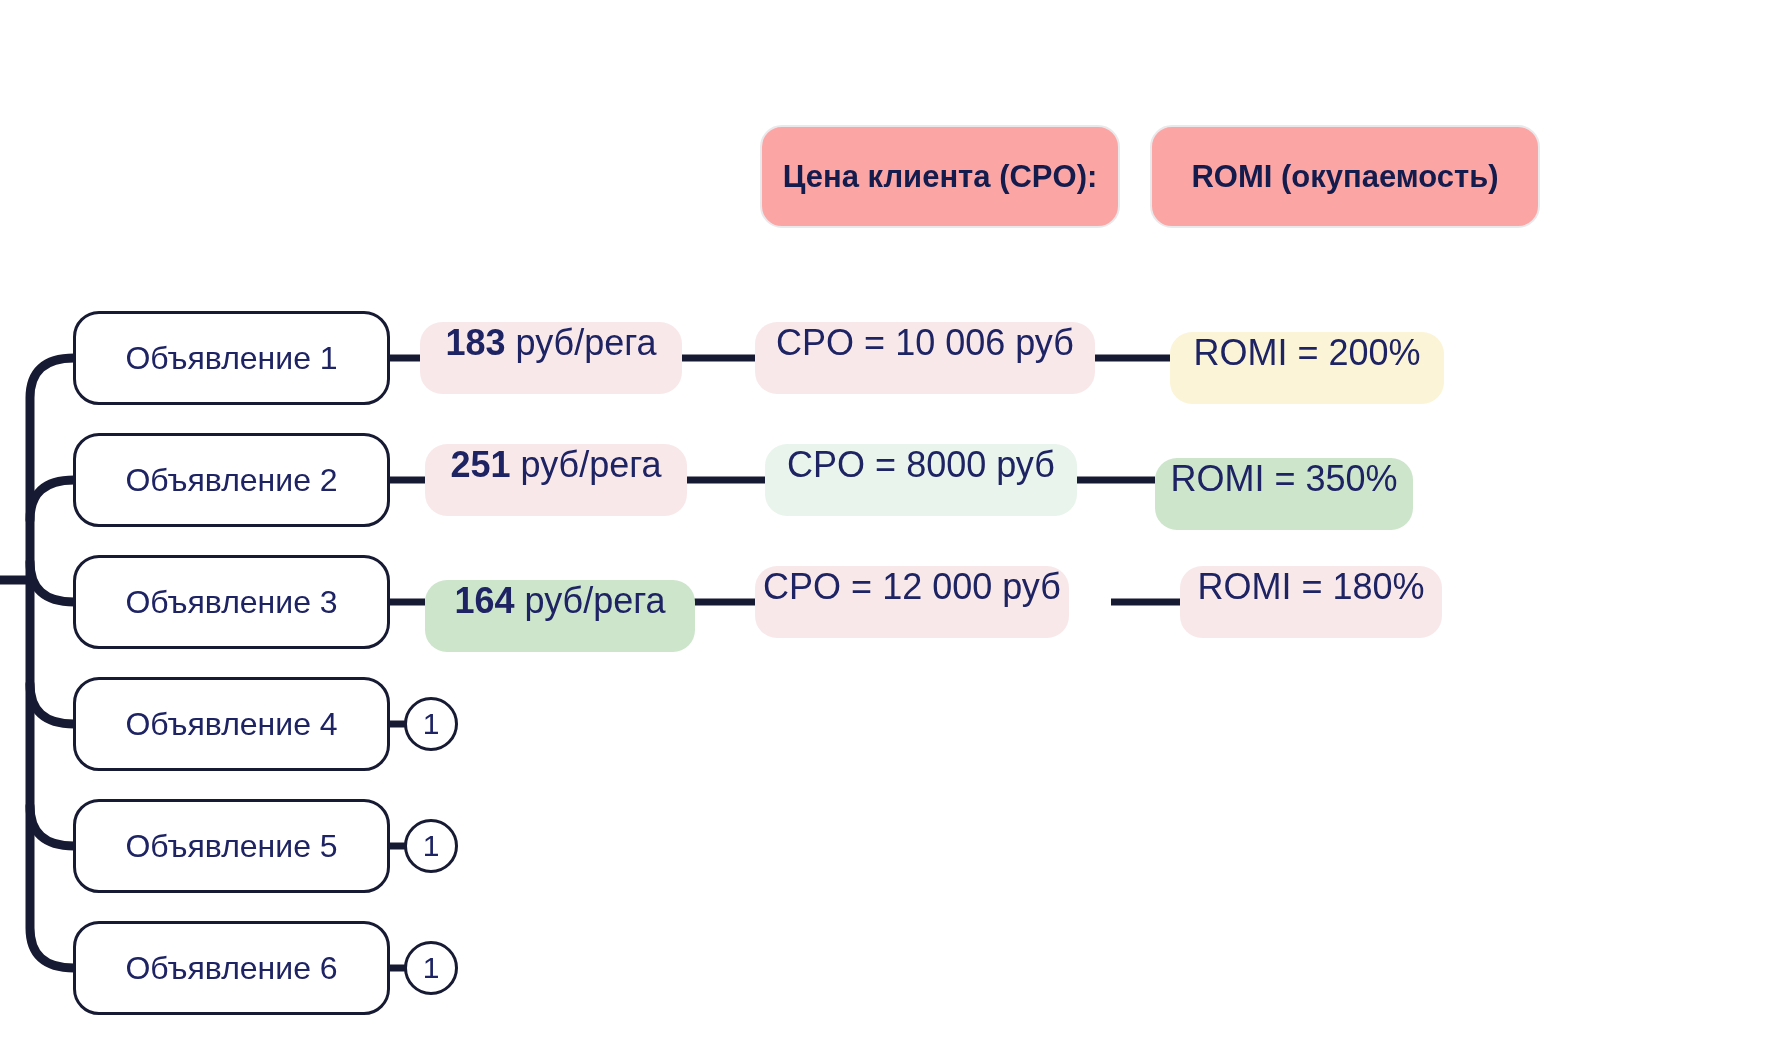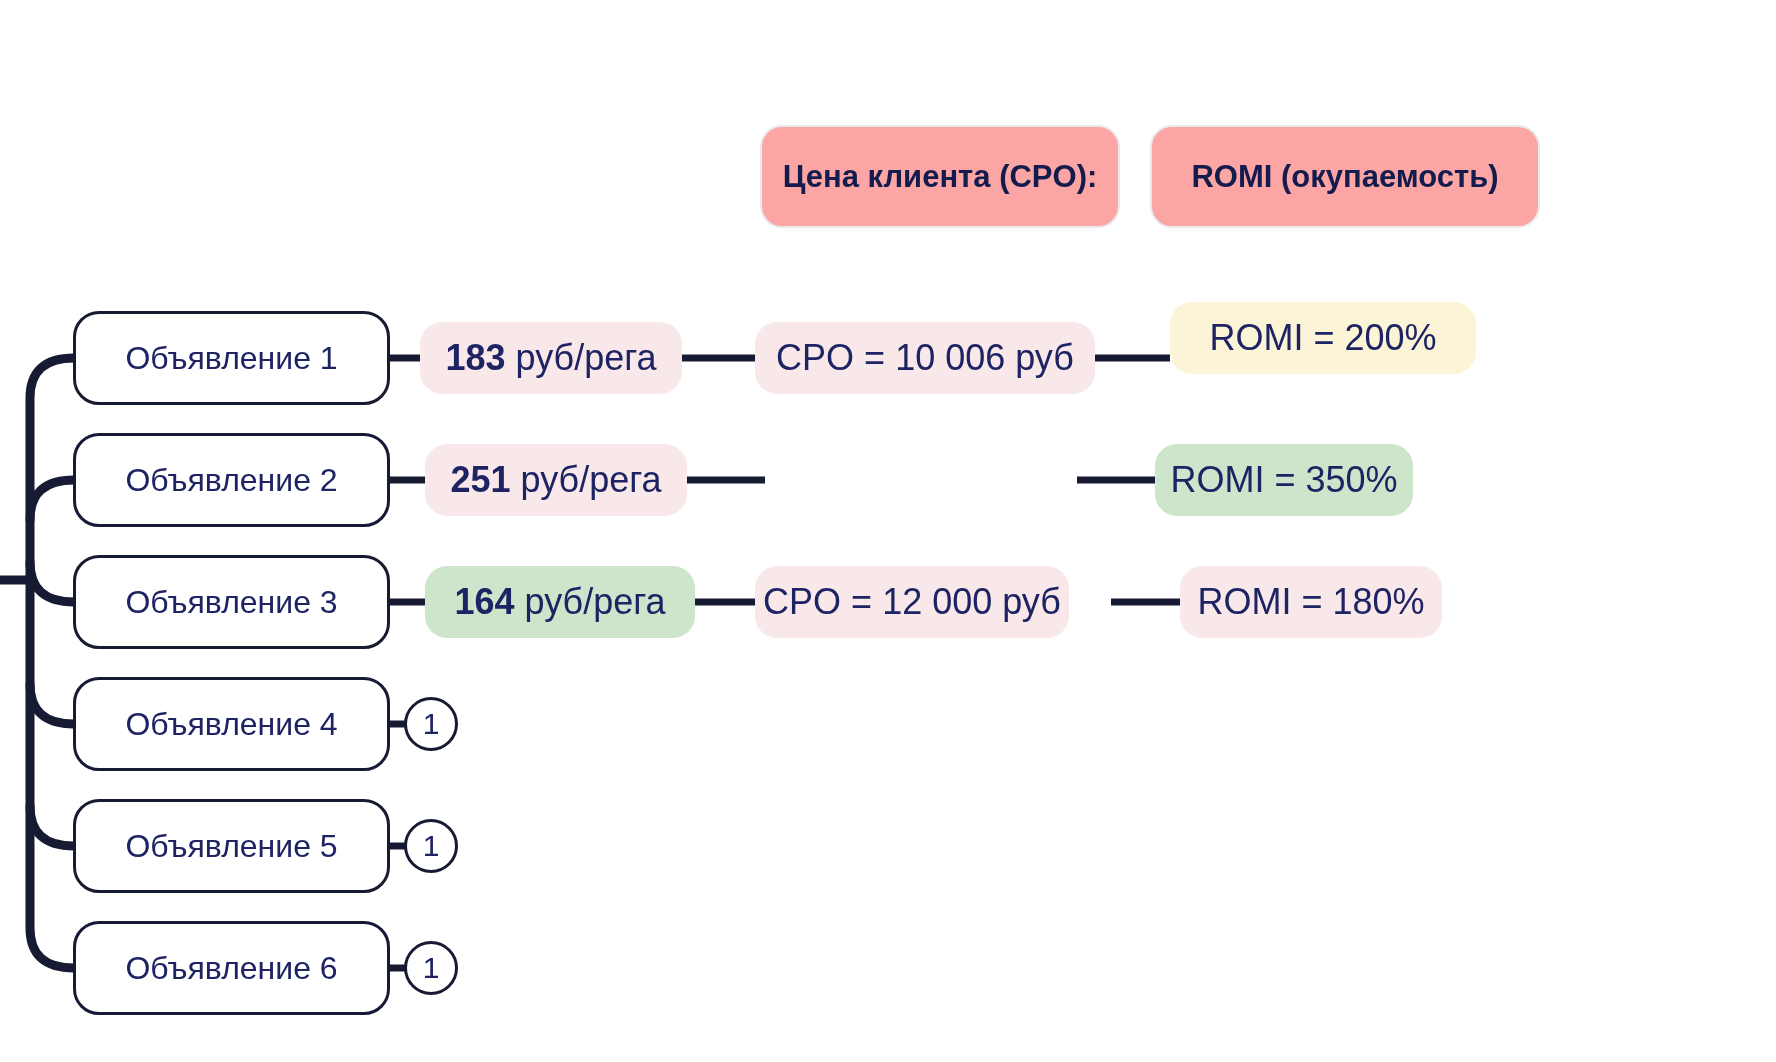--- a/index.html
+++ b/index.html
@@ -61,31 +61,31 @@
     color: #1d2363;
     box-sizing: border-box;
     white-space: nowrap;
   }
 
   .pill {
     position: absolute;
     height: 72px;
     border-radius: 22px;
     display: flex;
-    align-items: center;
+    align-items: flex-start;
     justify-content: center;
     font-size: 36px;
     color: #1d2363;
     box-sizing: border-box;
     white-space: nowrap;
   }
   .pill .num { font-weight: 700; margin-right: 0.28em; }
   .bg-pink   { background: #f9e8e9; }
   .bg-mint   { background: #e9f4ec; }
-  .bg-green  { background: #cde5cb; }
+  .bg-green  { background: #cde5cb; margin-top: 14px; }
   .bg-yellow { background: #fcf4d7; }
 
   .badge {
     position: absolute;
     width: 54px;
     height: 54px;
     border: 3.5px solid #171a33;
     border-radius: 50%;
     background: #ffffff;
     display: flex;
@@ -131,27 +131,28 @@
 
   <div class="header-box header-cpo">Цена клиента (CPO):</div>
   <div class="header-box header-romi">ROMI (окупаемость)</div>
 
   <div class="node-box" style="top:311px">Объявление 1</div>
   <div class="pill bg-pink" style="left:420px; top:322px; width:262px">
     <span class="num">183</span>
     <span>руб/рега</span>
   </div>
   <div class="pill bg-pink" style="left:755px; top:322px; width:340px">CPO = 10 006 руб</div>
-  <div class="pill bg-yellow" style="left:1170px; top:302px; width:306px">ROMI = 200%</div>
+  <div class="pill bg-yellow" style="left:1170px; top:332px; width:274px">ROMI = 200%</div>
 
   <div class="node-box" style="top:433px">Объявление 2</div>
   <div class="pill bg-pink" style="left:425px; top:444px; width:262px">
     <span class="num">251</span>
     <span>руб/рега</span>
   </div>
+  <div class="pill bg-mint" style="left:765px; top:444px; width:312px">CPO = 8000 руб</div>
   <div class="pill bg-green" style="left:1155px; top:444px; width:258px">ROMI = 350%</div>
 
   <div class="node-box" style="top:555px">Объявление 3</div>
   <div class="pill bg-green" style="left:425px; top:566px; width:270px">
     <span class="num">164</span>
     <span>руб/рега</span>
   </div>
   <div class="pill bg-pink" style="left:755px; top:566px; width:314px">CPO = 12 000 руб</div>
   <div class="pill bg-pink" style="left:1180px; top:566px; width:262px">ROMI = 180%</div>
 

